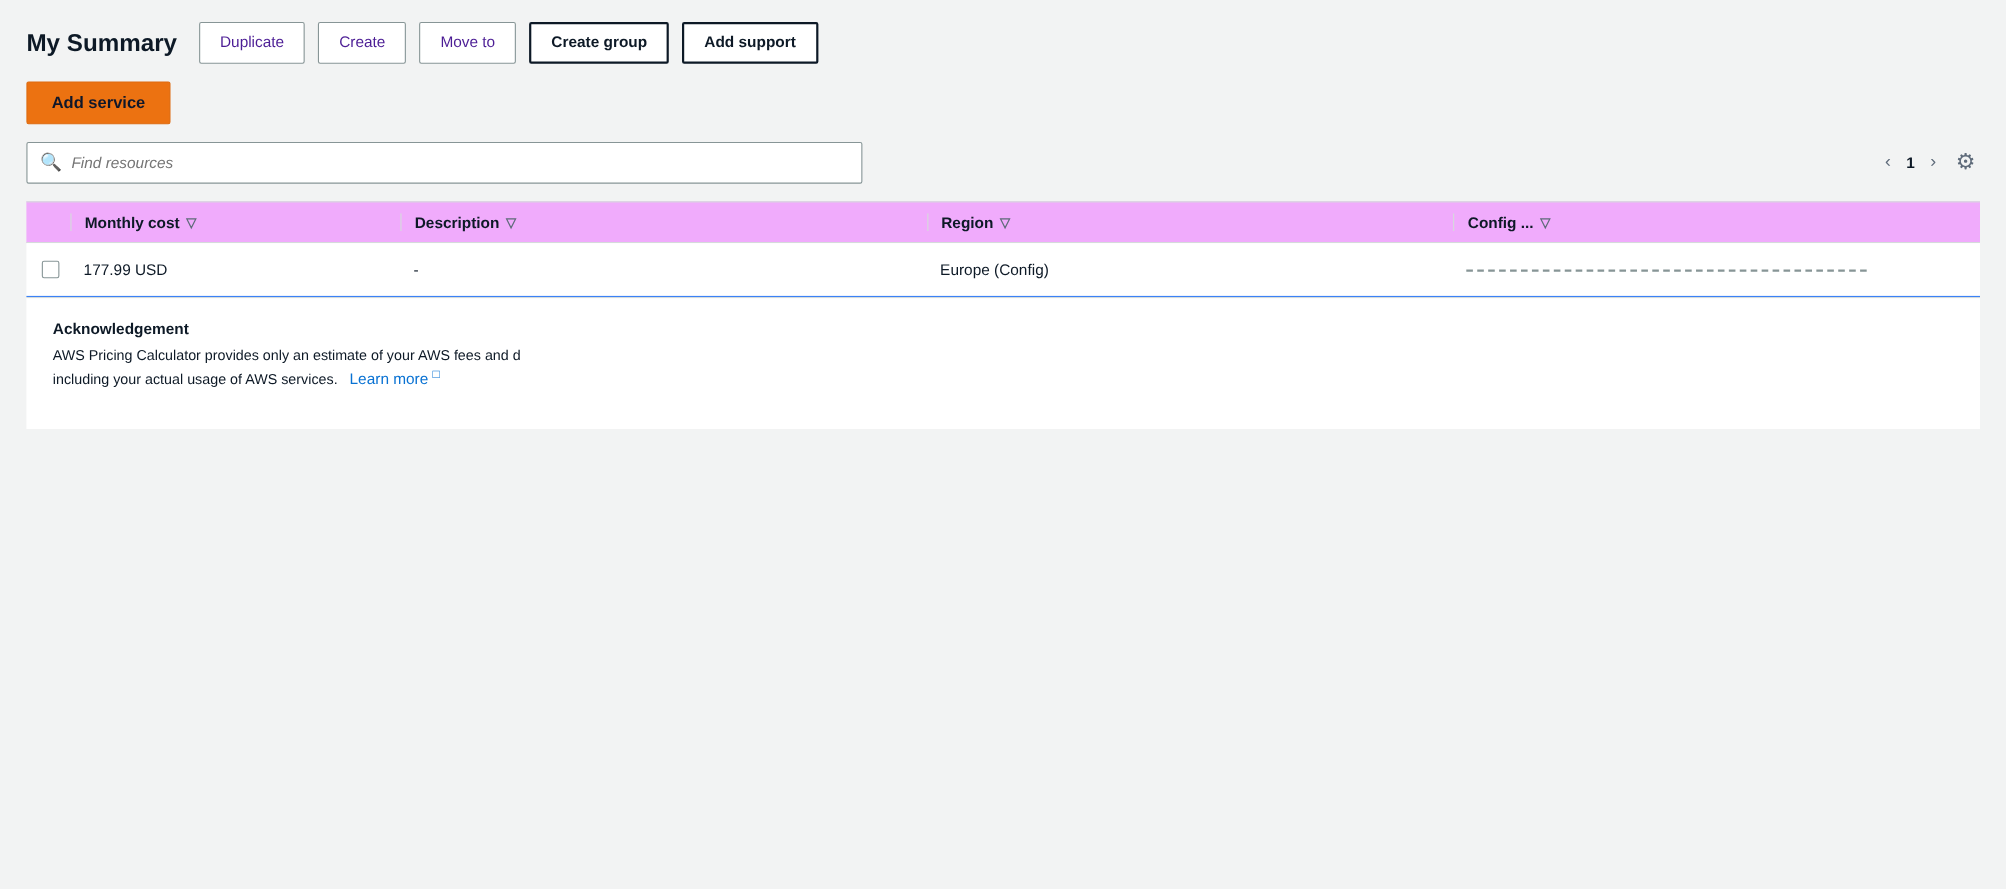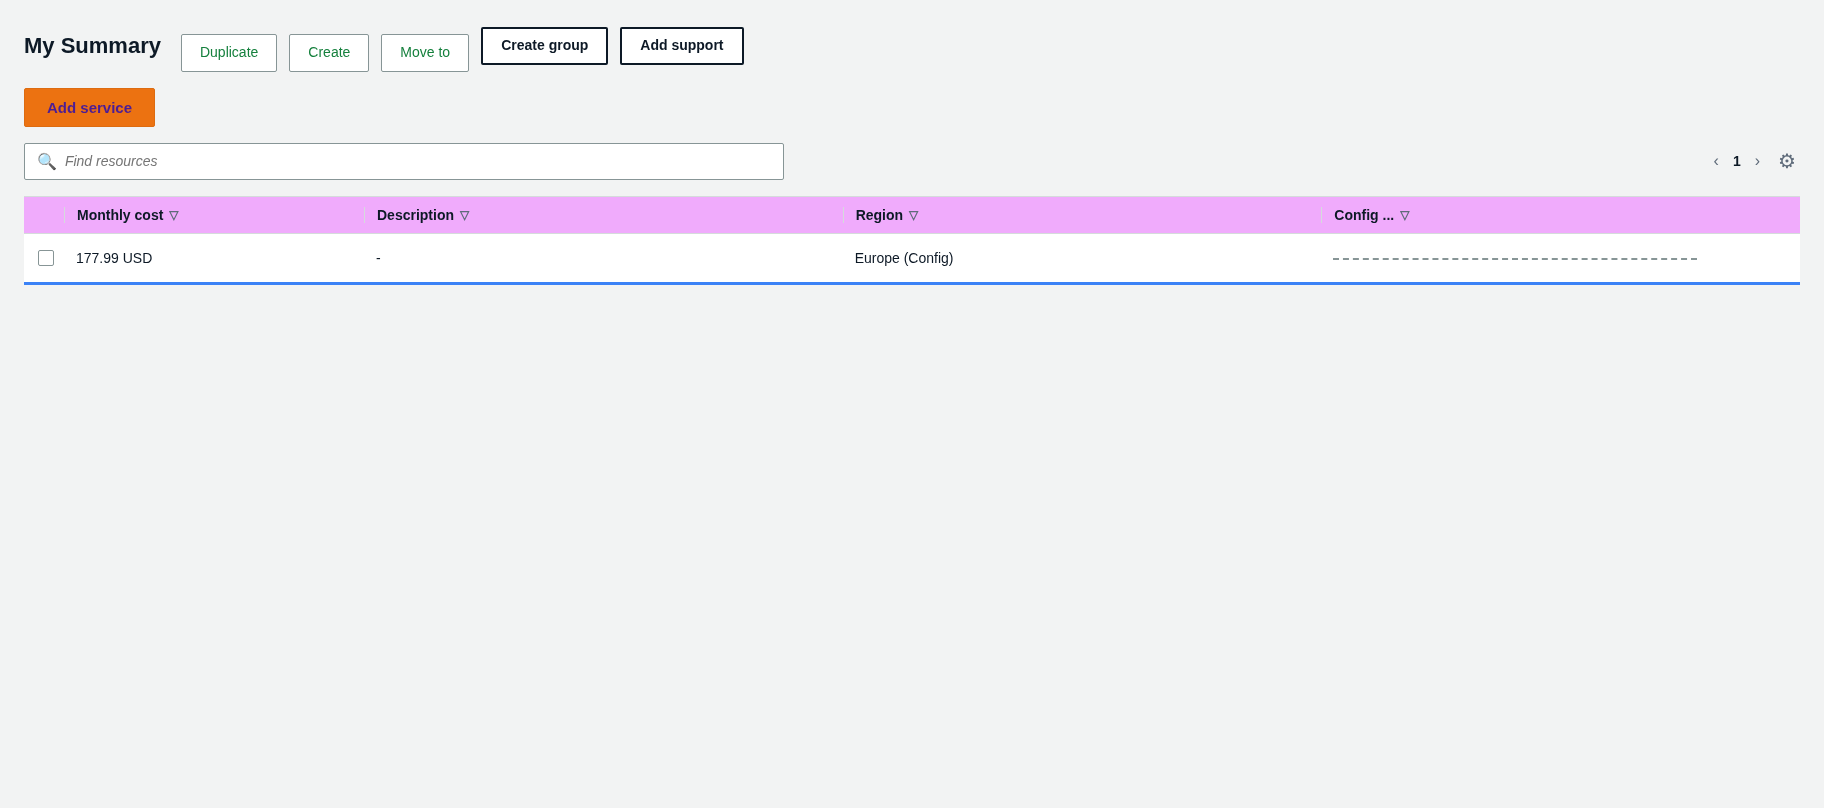--- a/index.html
+++ b/index.html
@@ -36,36 +36,35 @@
       border-radius: 2px;
       font-size: 14px;
       cursor: pointer;
       font-weight: 400;
       line-height: 1.4;
     }
 
     .btn-default {
       background: #fff;
       border: 1px solid #879596;
-      color: #15803d;
-      margin-top: 14px;
+      color: #4c1d95;
     }
 
     .btn-primary-outline {
       background: #fff;
       border: 2px solid #0d1926;
       color: #0d1926;
       font-weight: 700;
       padding: 7px 18px;
     }
 
     .btn-orange {
       background: #ec7211;
       border: 1px solid #dd6b10;
-      color: #4c1d95;
+      color: #0f172a;
       font-weight: 700;
       font-size: 15px;
       padding: 10px 22px;
       border-radius: 2px;
       cursor: pointer;
     }
 
     
     .add-service-row {
       margin-bottom: 16px;
@@ -166,21 +165,21 @@
 
     .col-divider {
       border-left: 1px solid #d5dbdb;
     }
 
     
     .table-row {
       display: grid;
       grid-template-columns: 40px 300px 1fr 1fr 1fr;
       align-items: center;
-      border-bottom: 3px solid #3b82f6;
+      border-bottom: 1px solid #3b82f6;
       padding: 16px 0;
       background: #fff;
       position: relative;
     }
 
     .cell {
       padding: 0 12px;
       font-size: 14px;
       color: #0d1926;
     }
@@ -353,20 +352,33 @@
       <div class="checkbox"></div>
     </div>
     <div class="cell">177.99 USD</div>
     <div class="cell-dashed">-</div>
     <div class="cell">Europe (Config)</div>
     <div class="cell">
       <div class="dashed-line"></div>
     </div>
   </div>
 
+  <div class="bottom-section">
+    <div class="acknowledgement-title">Acknowledgement</div>
+    <div class="acknowledgement-text">
+      <span>AWS Pricing Calculator provides only an estimate of your AWS fees and d</span>
+      <br>
+      <span>including your actual usage of AWS services.</span>
+      &nbsp;
+      <a href="#" class="learn-more-link">
+        <span>Learn more</span>
+        <span class="external-icon">□</span>
+      </a>
+    </div>
+  </div>
 
   <div class="config-popup">
     <div class="config-popup-header">
       <span class="config-popup-title">Config Summary</span>
       <button class="close-btn">✕</button>
     </div>
     <div class="config-popup-text">Aurora MySQL Cluster Configuration Option (Aurora I/O-Optimized), Change records per statement (0.38), Nodes (1), Instance Type (db.t4g.large), Utilization (100 %Utilized/Month), Instance Family (General purpose), Pricing Model (OnDemand), Storage amount (100 GB)</div>
   </div>
 </div>
 

